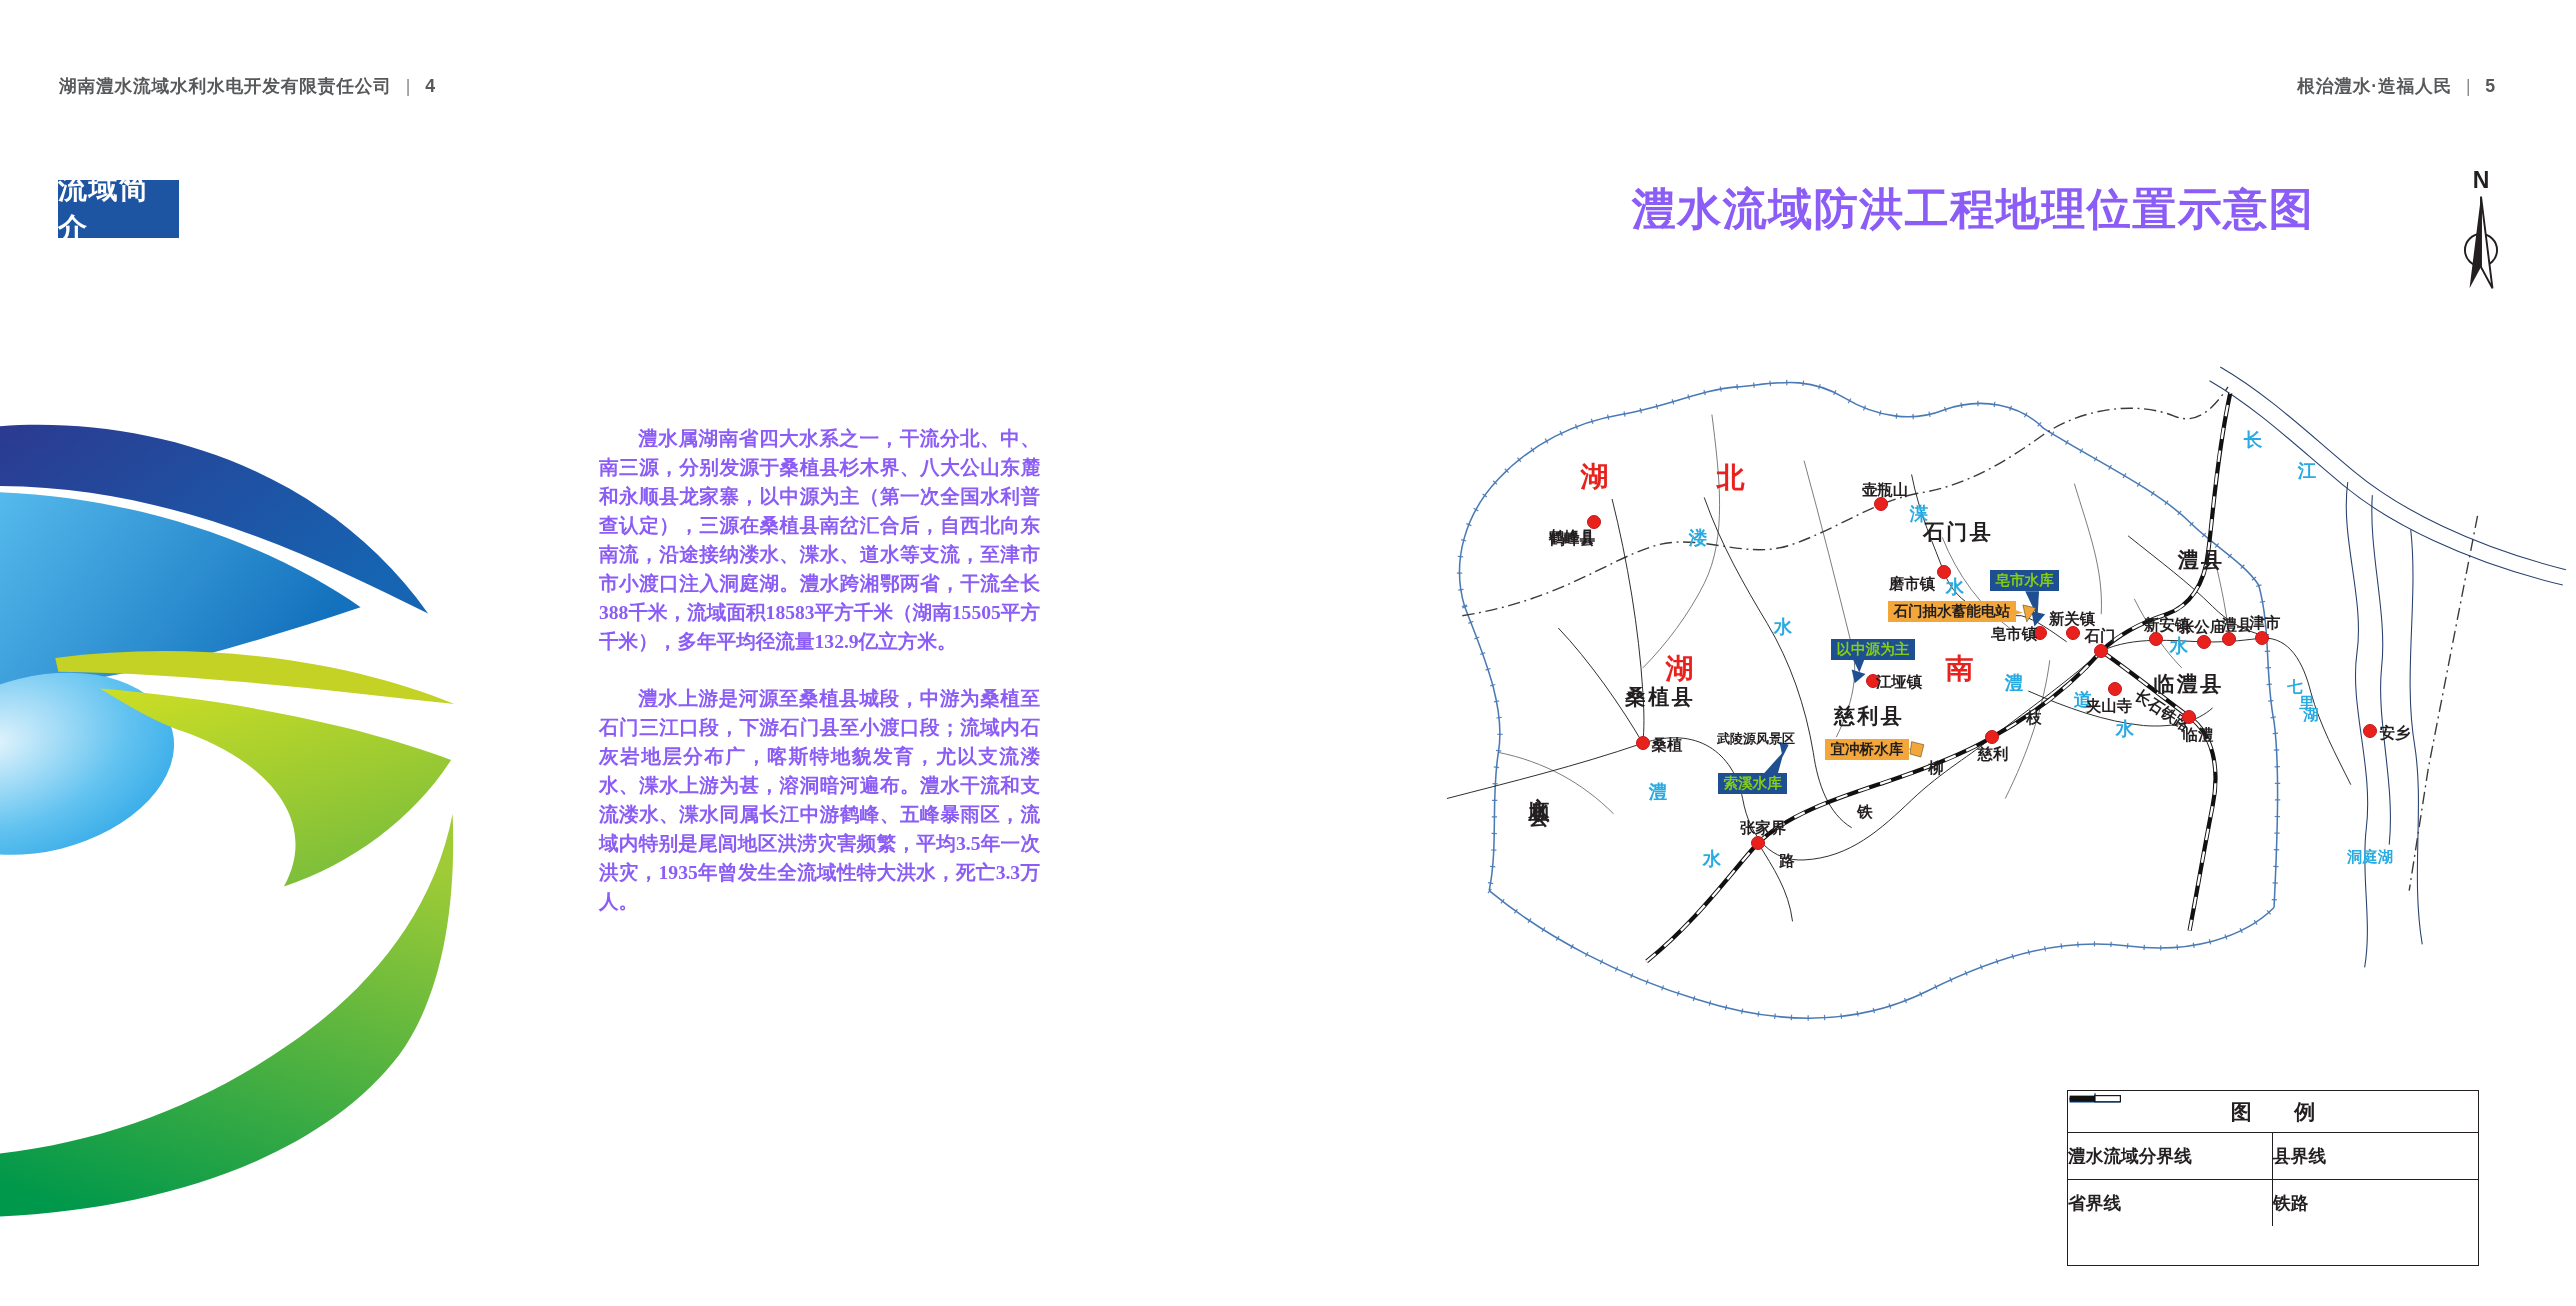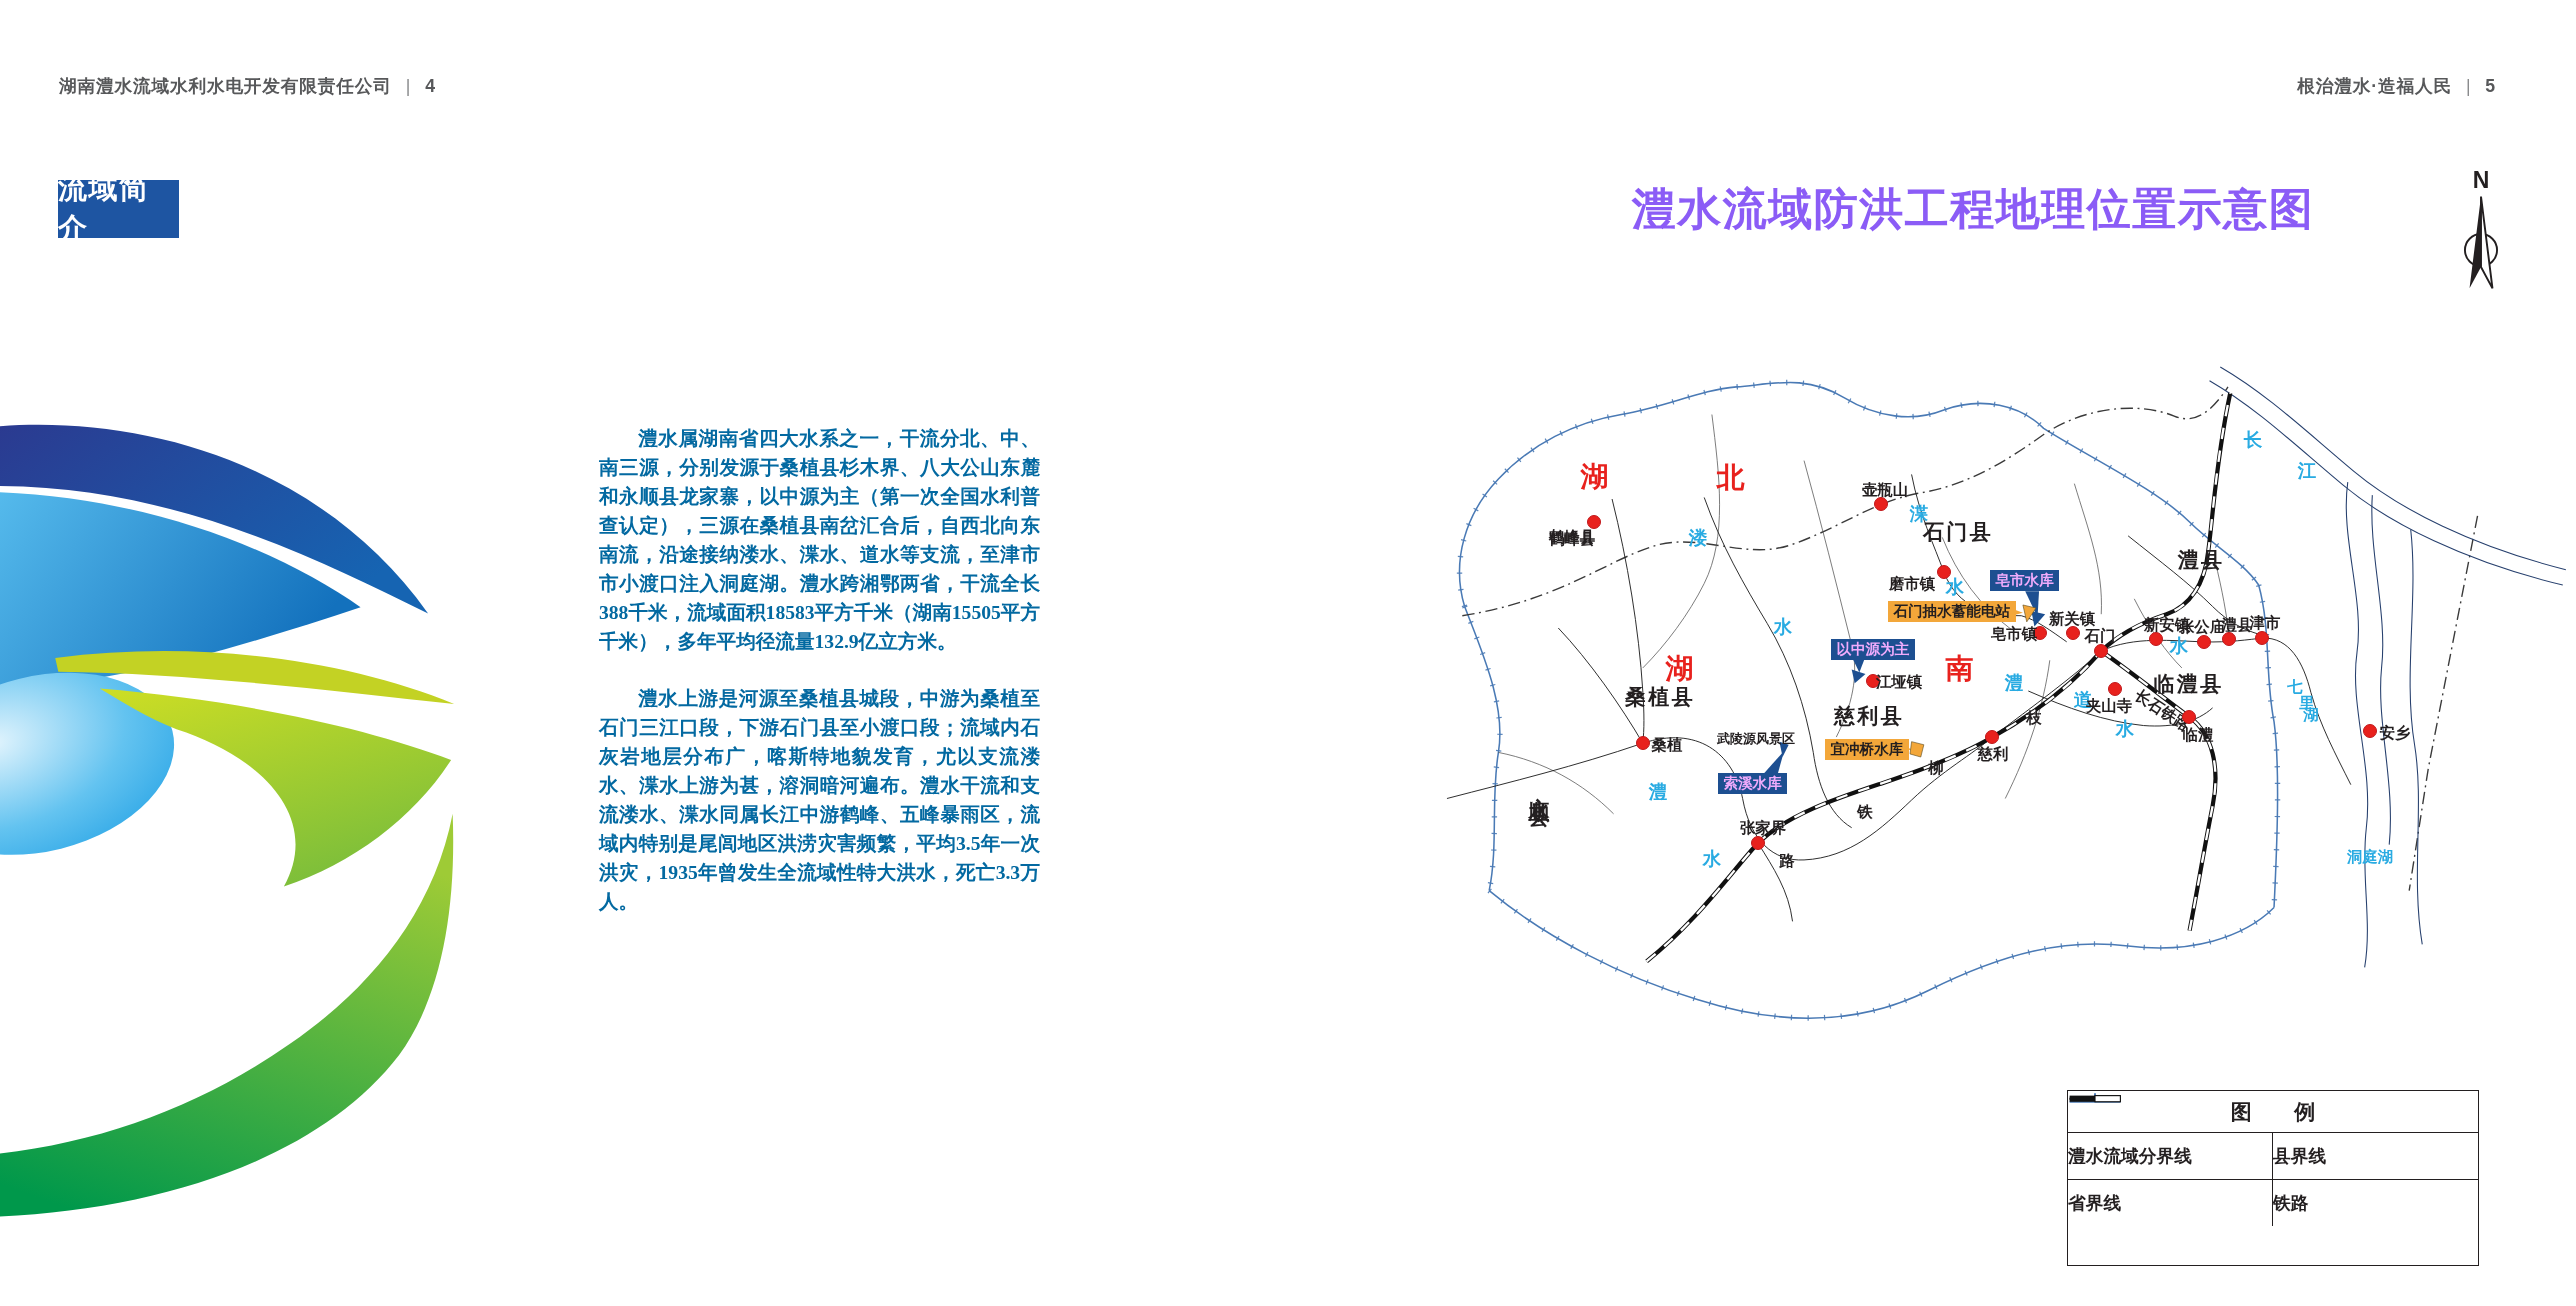--- a/index.html
+++ b/index.html
@@ -7,21 +7,21 @@
        font-family:"Liberation Sans","DejaVu Sans",sans-serif;color:#231f20;}
   .hdr{position:absolute;top:74px;font-size:17.7px;font-weight:bold;color:#57585a;letter-spacing:0.8px;white-space:nowrap;}
   .hdr .sep{margin:0 14px;color:#8a8b8d;font-weight:normal;}
   #hdr-left{left:59px;}
   #hdr-right{right:80px;text-align:right;}
   .section-box{position:absolute;left:58px;top:180px;width:121px;height:58px;background:#1e55a2;
        display:flex;align-items:center;justify-content:center;}
   .section-box span{color:#fff;font-size:29px;font-weight:bold;letter-spacing:1.5px;}
   #logo{position:absolute;left:0;top:418px;}
   .bodycopy{position:absolute;left:599px;top:424px;width:441px;font-size:19.6px;line-height:29px;
-       font-weight:bold;text-align:justify;color:#0369a1;
+       font-weight:bold;text-align:justify;color:#8b5cf6;
        font-family:"Liberation Serif","DejaVu Serif",serif;}
   .bodycopy p{margin:0 0 28px;text-indent:2em;}
   #map-title{position:absolute;left:1973px;top:180px;transform:translateX(-50%);
        font-size:44px;font-weight:bold;color:#8b5cf6;letter-spacing:1.5px;white-space:nowrap;}
   #north{position:absolute;left:2454px;top:169px;width:54px;height:132px;text-align:center;}
   #north .n{display:block;font-size:23px;font-weight:bold;color:#231f20;line-height:23px;}
   #map{position:absolute;left:1374px;top:307px;width:1198px;height:983px;}
   #map svg{position:absolute;left:0;top:0;}
   #map-labels{position:absolute;left:0;top:0;width:1198px;height:983px;}
   .mlabel{position:absolute;transform:translate(-50%,-50%);white-space:nowrap;font-weight:bold;
@@ -29,21 +29,21 @@
   .mlabel.prov{font-size:28px;color:#e8211d;letter-spacing:0.8px;}
   .mlabel.county{font-size:21px;letter-spacing:2.3px;}
   .mlabel.vert{writing-mode:vertical-rl;letter-spacing:4.6px;}
   .mlabel.river{font-size:18.4px;color:#29abe2;}
   .mlabel.small{font-size:15.4px;}
   .mlabel.rail{font-size:15.4px;}
   .mlabel.scenic{font-size:13px;}
   .tdot{position:absolute;width:14px;height:14px;border-radius:50%;
        background:#e8211d;border:0.8px solid #c1181b;transform:translate(-50%,-50%);box-sizing:border-box;}
   .mbox{position:absolute;font-weight:bold;font-size:14.6px;line-height:19px;padding:0.8px 5.4px;white-space:nowrap;}
-  .mbox.blue{background:#1d4f91;color:#f0abfc;}
+  .mbox.blue{background:#1d4f91;color:#84cc16;}
   .mbox.orange{background:#f3a73a;color:#231f20;}
   #legend{position:absolute;left:693px;top:783px;width:412px;height:176px;border:1.5px solid #231f20;box-sizing:border-box;}
   #legend .ttl{height:41px;border-bottom:1.5px solid #231f20;display:flex;align-items:center;justify-content:center;
        font-size:21px;font-weight:bold;letter-spacing:18.4px;text-indent:18.4px;}
   #legend .grid{display:grid;grid-template-columns:1fr 1fr;grid-template-rows:1fr 1fr;height:93px;}
   #legend .cell{display:flex;align-items:center;justify-content:flex-start;gap:10.7px;
        border-right:1.5px solid #231f20;border-bottom:1.5px solid #231f20;box-sizing:border-box;}
   #legend .cell:nth-child(2n){border-right:none;}
   #legend .cell:nth-child(n+3){border-bottom:none;}
   #legend .cell span{font-size:17.7px;font-weight:bold;}

